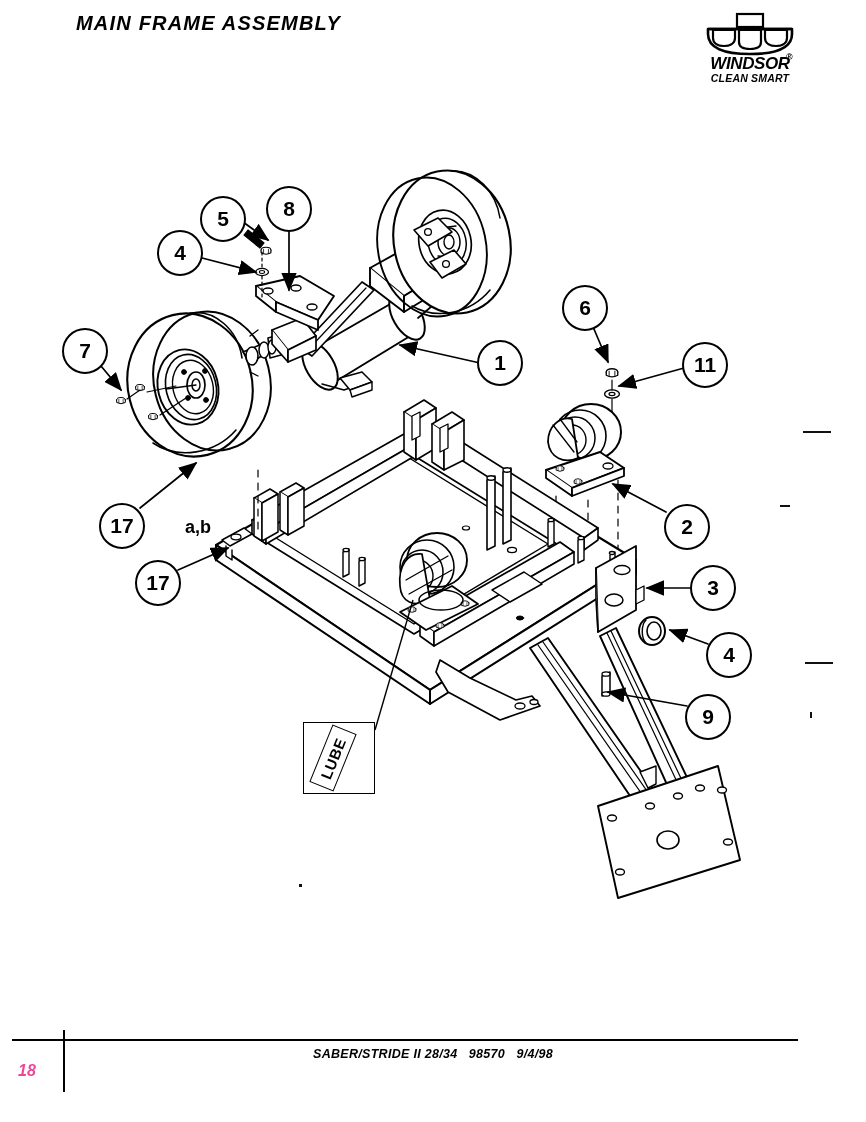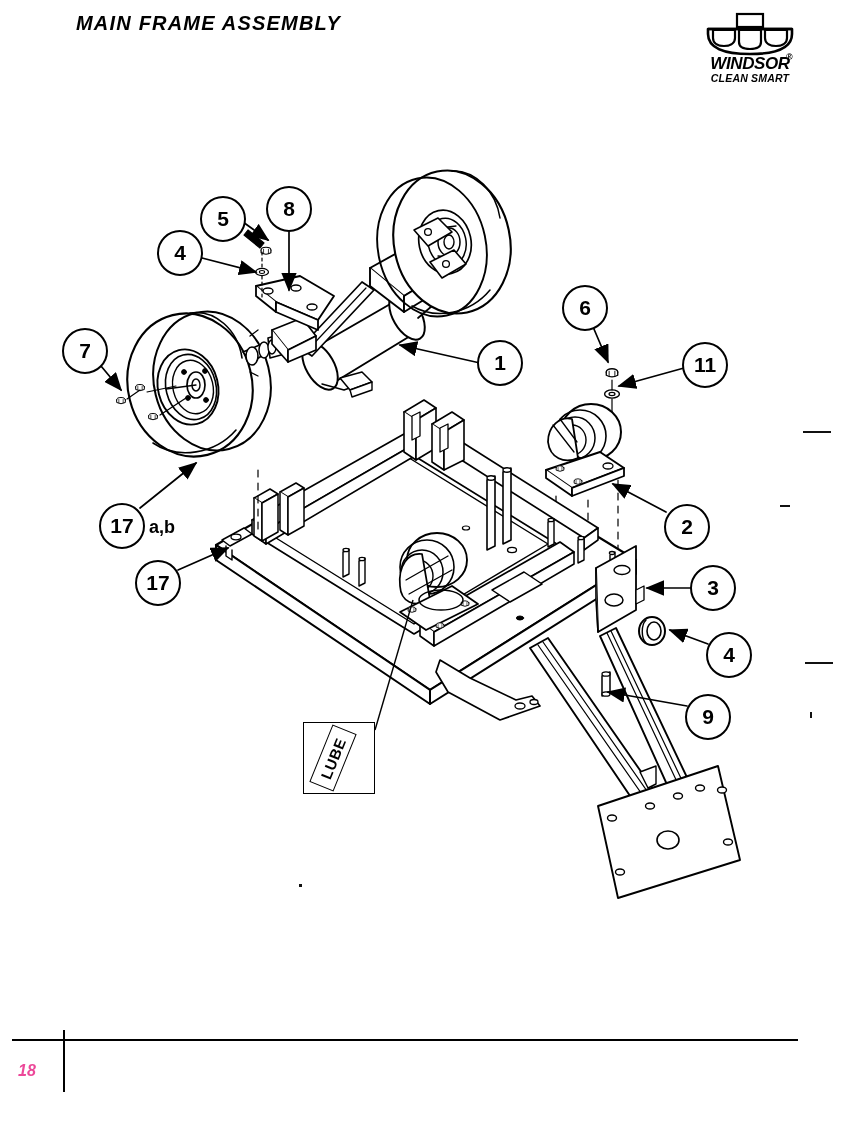--- a/index.html
+++ b/index.html
@@ -92,20 +92,21 @@
     font-weight: bold;
     font-size: 21px;
     color: #000;
   }
   .callout-suffix {
     position: absolute;
     font-family: "Liberation Sans", sans-serif;
     font-weight: bold;
     font-size: 18px;
     color: #000;
+    margin-left: 36px;
   }
   
   #lube-box {
     position: absolute;
     left: 303px;
     top: 722px;
     width: 72px;
     height: 72px;
     border: 1.6px solid #000;
     background: #fff;
@@ -522,15 +523,16 @@
   </div>
 
   <div class="edge-tick" style="left:803px; top:431px; width:28px; height:2px;"></div>
   <div class="edge-tick" style="left:780px; top:505px; width:10px; height:2px;"></div>
   <div class="edge-tick" style="left:805px; top:662px; width:28px; height:2px;"></div>
   <div class="edge-tick" style="left:810px; top:712px; width:2px; height:6px;"></div>
   <div class="edge-tick" style="left:299px; top:884px; width:3px; height:3px;"></div>
 
   <div id="footer-rule"></div>
   <div id="footer-vrule"></div>
+  <div id="footer-text">SABER/STRIDE II 28/34   98570   9/4/98</div>
   <div id="page-number">18</div>
 
 </div>
 
 </body></html>

